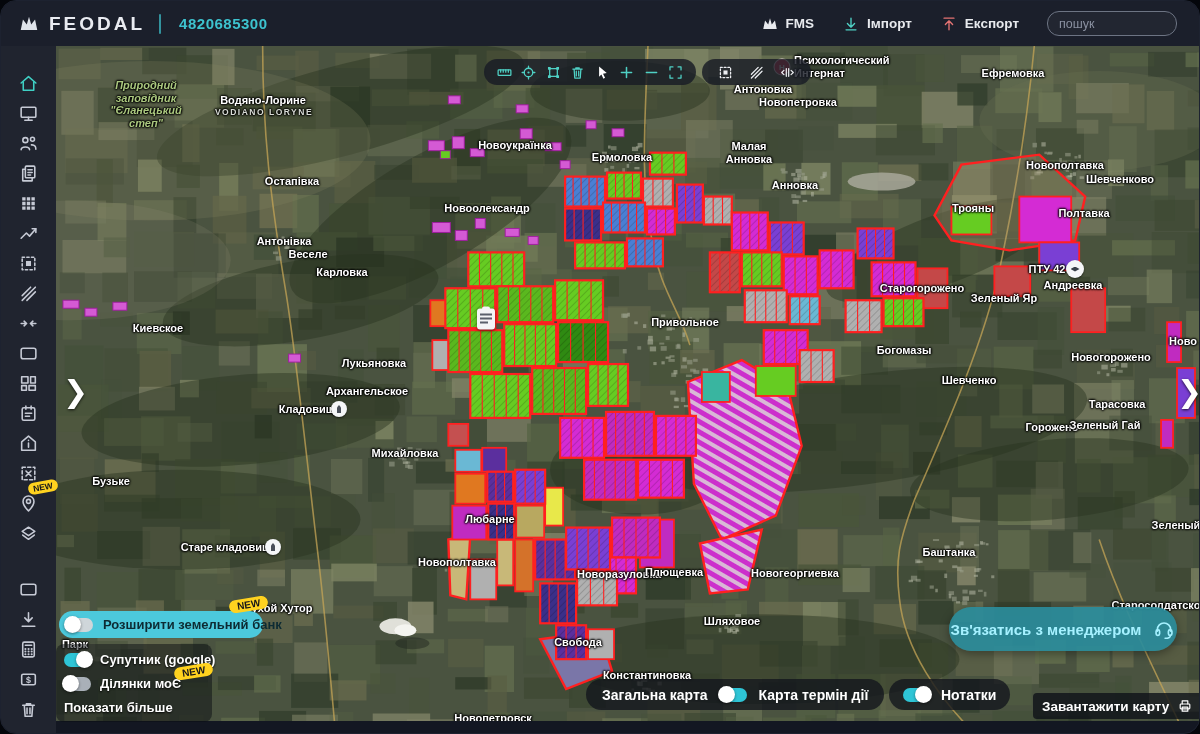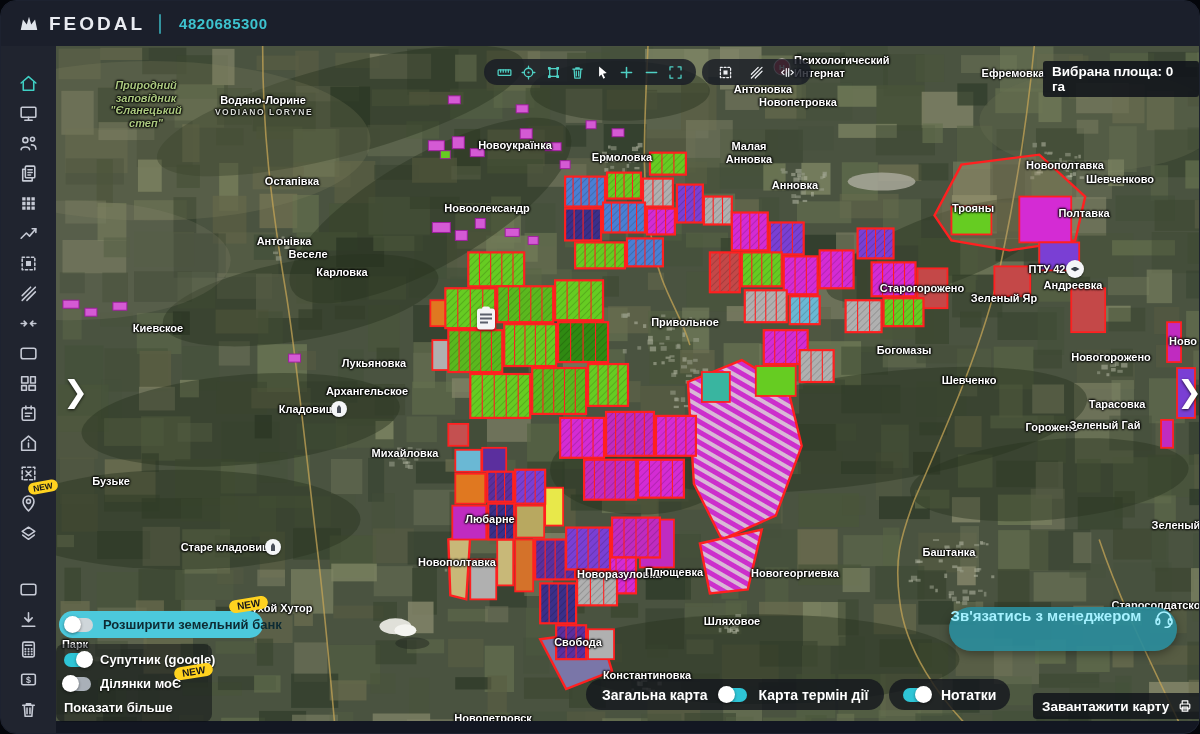--- a/index.html
+++ b/index.html
@@ -66,21 +66,21 @@
   .lp-more{color:#fff;font-size:13px;font-weight:800;text-shadow:0 1px 2px #000;cursor:pointer;margin-top:2px;}
   
   .mode-pill{position:absolute;left:585px;top:678px;height:31px;background:rgba(18,21,28,.78);border-radius:16px;
              display:flex;align-items:center;gap:12px;padding:0 16px;z-index:21;}
   .mode-pill .lbl{color:#fff;font-size:14px;font-weight:800;white-space:nowrap;}
   .notes-pill{position:absolute;left:888px;top:678px;height:31px;background:rgba(18,21,28,.78);border-radius:16px;
               display:flex;align-items:center;gap:11px;padding:0 14px;z-index:21;}
   .notes-pill .lbl{color:#fff;font-size:14px;font-weight:800;}
   
   .mgr-btn{position:absolute;left:948px;top:606px;width:228px;height:44px;background:rgba(42,140,155,.92);border-radius:22px;
-           display:flex;align-items:flex-start;justify-content:center;gap:12px;z-index:21;cursor:pointer;box-shadow:0 3px 10px rgba(0,0,0,.35);}
+           display:flex;align-items:center;justify-content:center;gap:12px;z-index:21;cursor:pointer;box-shadow:0 3px 10px rgba(0,0,0,.35);}
   .mgr-btn .lbl{color:#a5f1ff;font-size:15px;font-weight:800;}
   .mgr-btn svg{width:22px;height:22px;color:#a5f1ff;}
   .dl-pill{position:absolute;left:1032px;top:692px;height:26px;background:rgba(14,17,24,.8);border-radius:4px;
            display:flex;align-items:center;gap:8px;padding:0 9px;z-index:21;cursor:pointer;}
   .dl-pill .lbl{color:#fff;font-size:13.5px;font-weight:800;white-space:nowrap;}
   .dl-pill svg{width:16px;height:16px;color:#fff;}
 </style>
 </head>
 <body>
 
@@ -91,20 +91,47 @@
     <div class="logo-wrap">
       <span class="ic" style="width:24px;height:22px;color:#dfe3ea;display:flex;">
             <svg viewBox="0 0 20 20" fill="none" stroke="currentColor" stroke-width="1.5" stroke-linecap="round" stroke-linejoin="round" width="100%" height="100%">
               <path d="M2.5 15.5 L4.5 6 L8 10.5 L10 3.5 L12 10.5 L15.5 6 L17.5 15.5 Z" fill="currentColor" stroke="none"></path>
             </svg>
           </span>
       <span class="logo-text">FEODAL</span>
       <span class="logo-sep"></span>
       <span class="acct">4820685300</span>
     </div>
+    <div class="hdr-right" id="hdr-nav">
+          <div class="hnav">
+            <span class="ic" style="color: rgb(232, 234, 238);">
+              <svg viewBox="0 0 20 20" fill="none" stroke="currentColor" stroke-width="1.5" stroke-linecap="round" stroke-linejoin="round" width="100%" height="100%">
+                <path d="M2.5 15.5 L4.5 6 L8 10.5 L10 3.5 L12 10.5 L15.5 6 L17.5 15.5 Z" fill="currentColor" stroke="none"></path>
+              </svg>
+            </span>
+            <span>FMS</span>
+          </div>
+          <div class="hnav">
+            <span class="ic" style="color: rgb(79, 209, 197);">
+              <svg viewBox="0 0 20 20" fill="none" stroke="currentColor" stroke-width="1.5" stroke-linecap="round" stroke-linejoin="round" width="100%" height="100%">
+                <path d="M10 3.5 V13.5 M10 13.5 L6 9.5 M10 13.5 L14 9.5 M4.5 16.5 H15.5"></path>
+              </svg>
+            </span>
+            <span>Імпорт</span>
+          </div>
+          <div class="hnav">
+            <span class="ic" style="color: rgb(229, 115, 115);">
+              <svg viewBox="0 0 20 20" fill="none" stroke="currentColor" stroke-width="1.5" stroke-linecap="round" stroke-linejoin="round" width="100%" height="100%">
+                <path d="M10 16.5 V6.5 M10 6.5 L6 10.5 M10 6.5 L14 10.5 M4.5 3.5 H15.5"></path>
+              </svg>
+            </span>
+            <span>Експорт</span>
+          </div>
+          <input class="search" type="text" placeholder="пошук" style="">
+        </div>
   </div>
 
   <div class="sidebar" id="sb">
         <div class="sb-item active">
           <span style="width: 21px; height: 21px; display: flex;">
             <svg viewBox="0 0 20 20" fill="none" stroke="currentColor" stroke-width="1.5" stroke-linecap="round" stroke-linejoin="round" width="100%" height="100%">
               <path d="M3 9.5 L10 3.5 L17 9.5"></path>
               <path d="M5 8.3 V16.5 H15 V8.3"></path>
             </svg>
           </span>
@@ -1648,21 +1675,20 @@
         </div>
         <div class="tbtn white">
           <span style="width: 17px; height: 17px; display: flex;">
             <svg viewBox="0 0 20 20" fill="none" stroke="currentColor" stroke-width="1.5" stroke-linecap="round" stroke-linejoin="round" width="100%" height="100%">
               <path d="M8.6 5.5 V14.5 M11.4 5.5 V14.5 M5.8 7.5 L3.2 10 L5.8 12.5 M14.2 7.5 L16.8 10 L14.2 12.5"></path>
             </svg>
           </span>
         </div>
       </div>
 
-  <div class="area-badge" style="left:1042px;top:60px;">Вибрана площа: 0 га</div>
 
   <div class="new-badge nb1">NEW</div>
   <div class="bank-pill">
     <span class="tg off lite">
           <span class="knob"></span>
         </span>
     <span class="lbl">Розширити земельний банк</span>
   </div>
   <div class="layers-panel">
     <div id="lp-rows">

